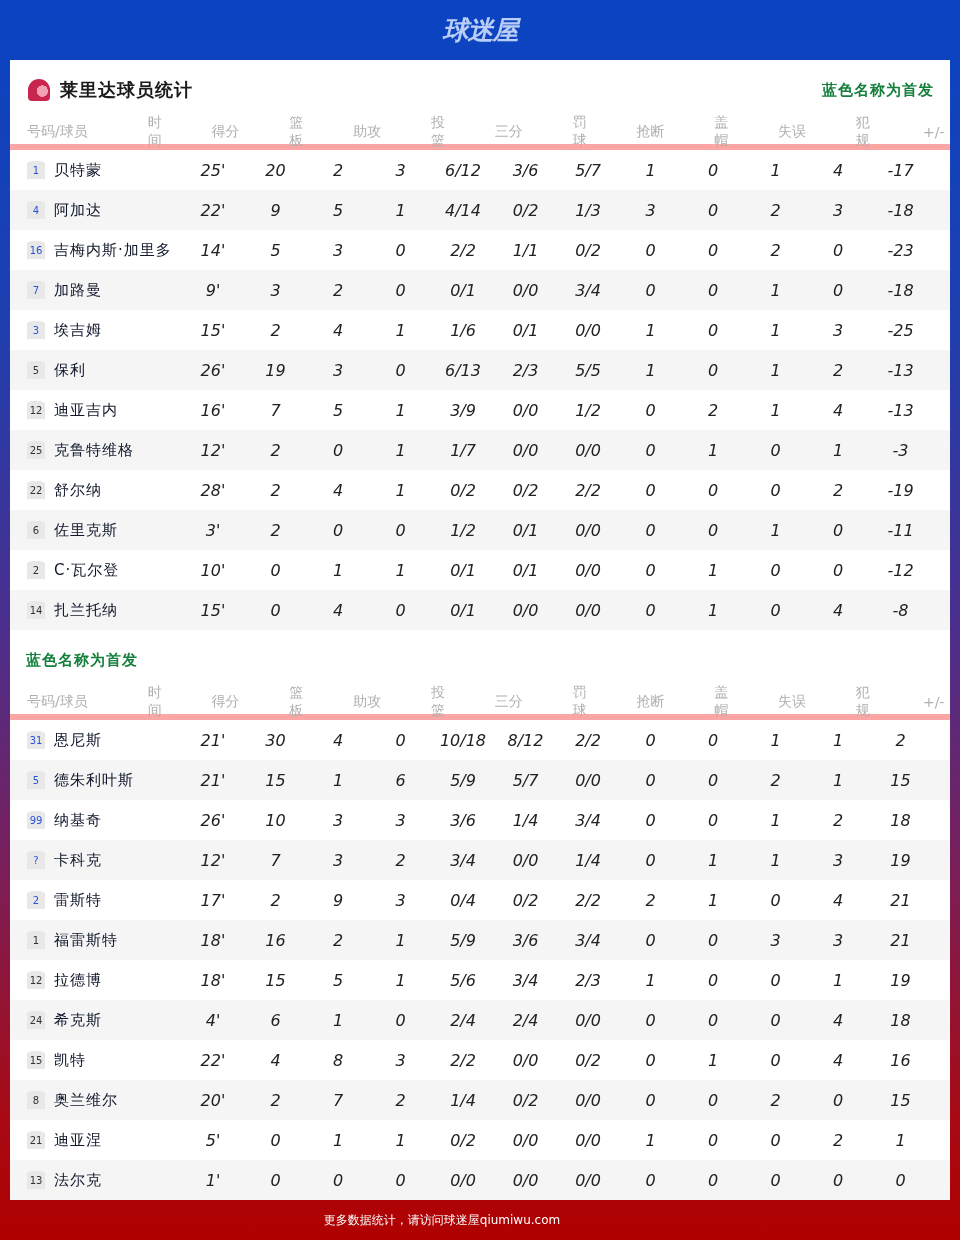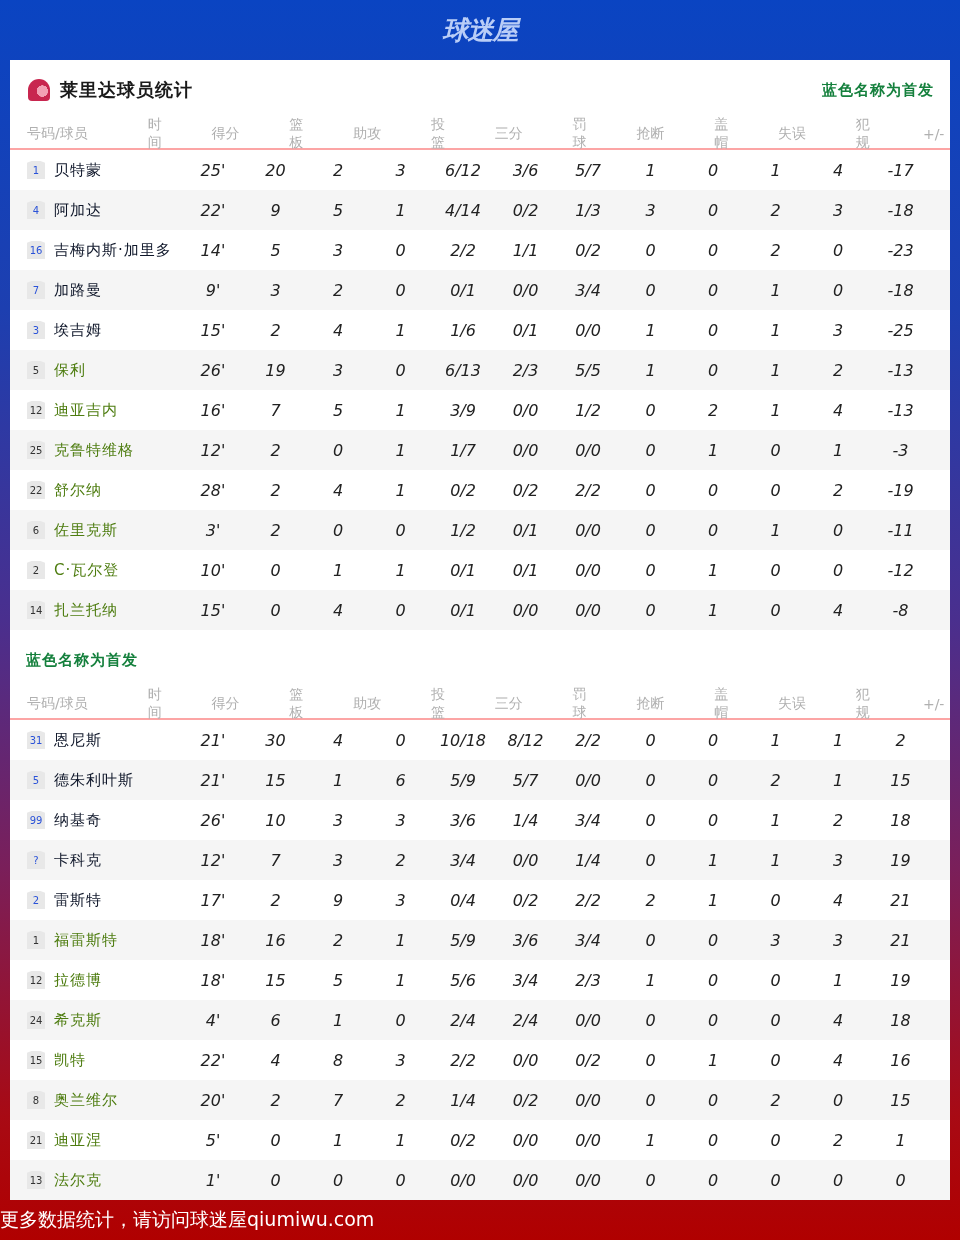--- a/index.html
+++ b/index.html
@@ -50,21 +50,21 @@
     color: #0e3d8a; text-align: center; line-height: 6px;
   }
   .logo-ucam .bar { position: absolute; left: 2px; top: 19px; width: 14px; height: 2px; background: #d4a628; }
   .team-name { font-size: 18px; font-weight: bold; color: #1a1a1a; letter-spacing: 1px; }
   .starter-note { font-size: 15px; color: #15803d; font-weight: bold; letter-spacing: 1px; }
 
   .stat-table { width: 940px; }
   .row {
     display: flex; align-items: center; height: 40px;
   }
-  .row.header { height: 30px; color: #b0b0b0; font-size: 14px; border-bottom: 2px solid #fca5a5; margin-bottom: 16px; gap: 42px; }
+  .row.header { height: 30px; color: #b0b0b0; font-size: 14px; border-bottom: 6px solid #fca5a5; margin-bottom: 16px; gap: 42px; }
   .hdr-wrap { height: 30px; border-bottom: 1px solid #ededed; }
   .row.alt { background: #f5f5f5; }
   .cell { text-align: center; font-size: 16px; color: #222; font-style: italic; }
   .header .cell { font-style: normal; color: #b0b0b0; font-size: 14px; }
   .c-player { width: 176px; text-align: left; padding-left: 17px; display: flex; align-items: center; font-style: normal; }
   .header .c-player { display: block; }
   .c-time { width: 54px; }
   .c-pts { width: 71px; }
   .c-reb { width: 54px; }
   .c-ast { width: 71px; }
@@ -76,27 +76,27 @@
   .c-tov { width: 71px; }
   .c-pf { width: 54px; }
   .c-pm { width: 71px; }
   .jersey {
     width: 18px; height: 18px; background: #e8e8e8; font-size: 10px; color: #333;
     display: inline-flex; align-items: center; justify-content: center; margin-right: 9px;
     clip-path: polygon(0 10%, 25% 0, 75% 0, 100% 10%, 100% 100%, 0 100%);
     font-style: normal;
   }
   .jersey.starter { color: #2a52d8; }
-  .pname { font-size: 15px; color: #4d7c0f; font-style: normal; letter-spacing: 1px; white-space: nowrap; }
+  .pname { font-size: 15px; color: #0f172a; font-style: normal; letter-spacing: 1px; white-space: nowrap; }
   .pname.starter { color: #0f172a; }
 
   .footer {
     position: absolute; left: 0; top: 1200px; width: 884px; height: 40px;
-    display: flex; align-items: center; 
-    color: #ffffff; font-size: 19px;
+    display: flex; align-items: center; justify-content: center;
+    color: #ffffff; font-size: 12px;
   }
 </style>
 </head>
 <body>
 
 <div class="top-bar">
   <span class="brand">球迷屋</span>
 </div>
 
 <div class="card">

